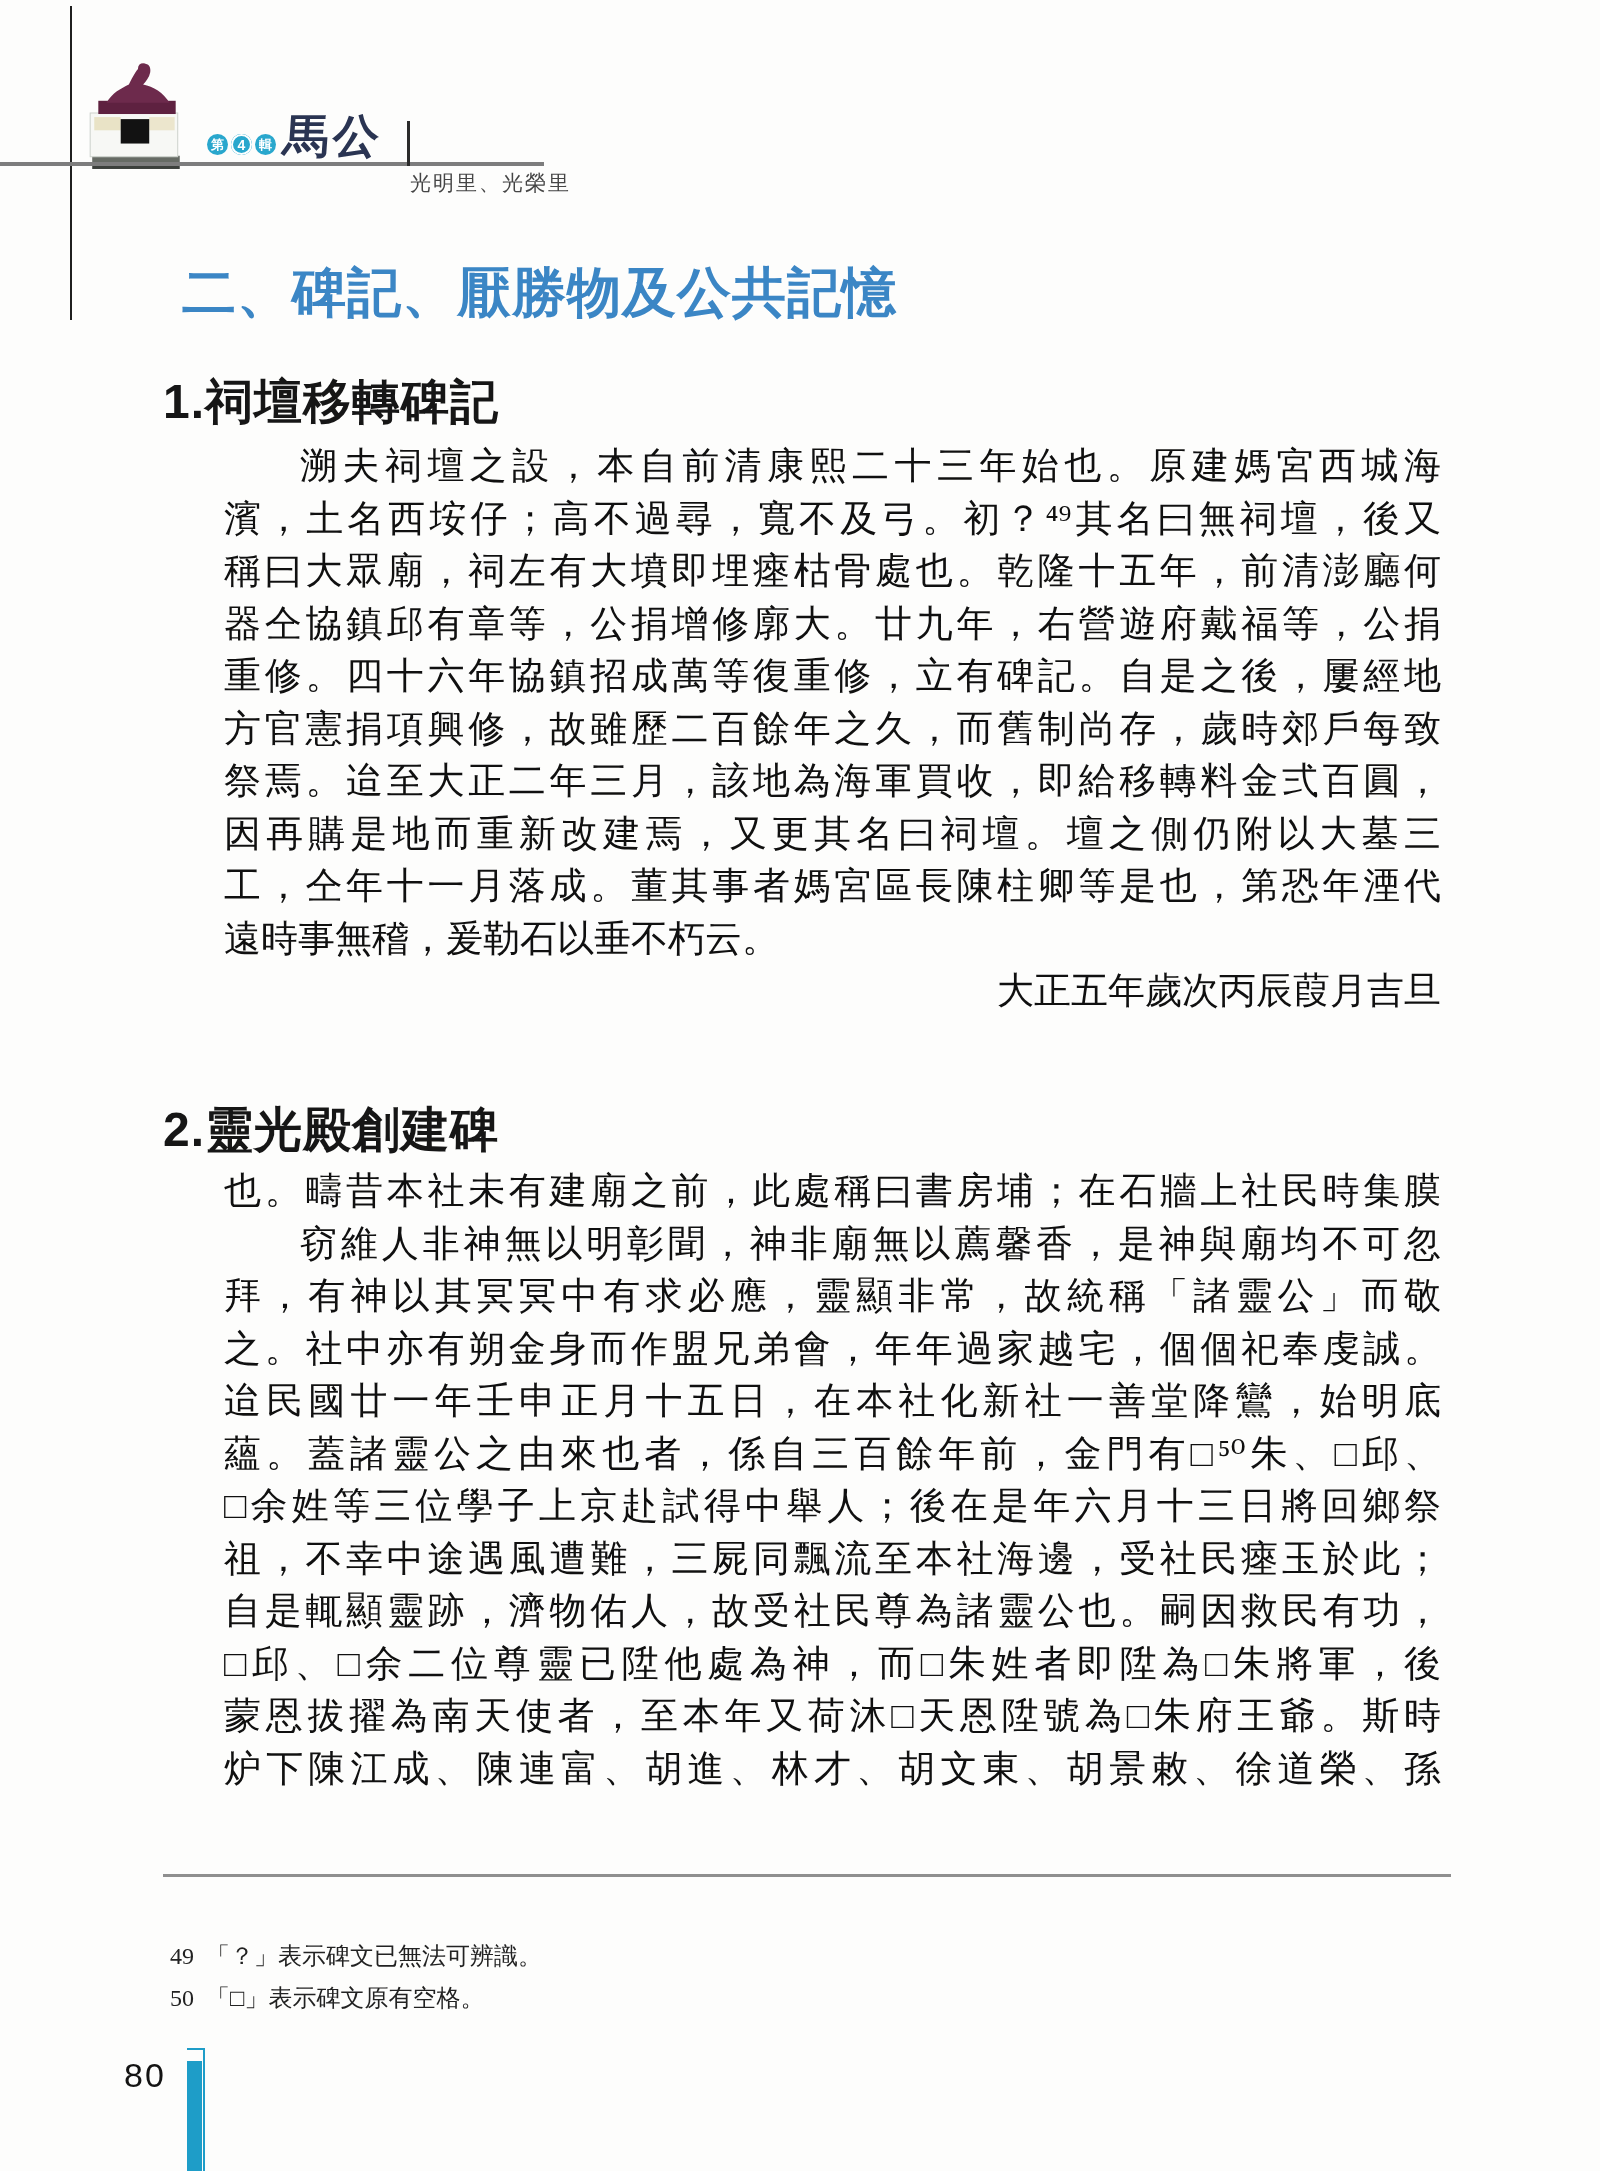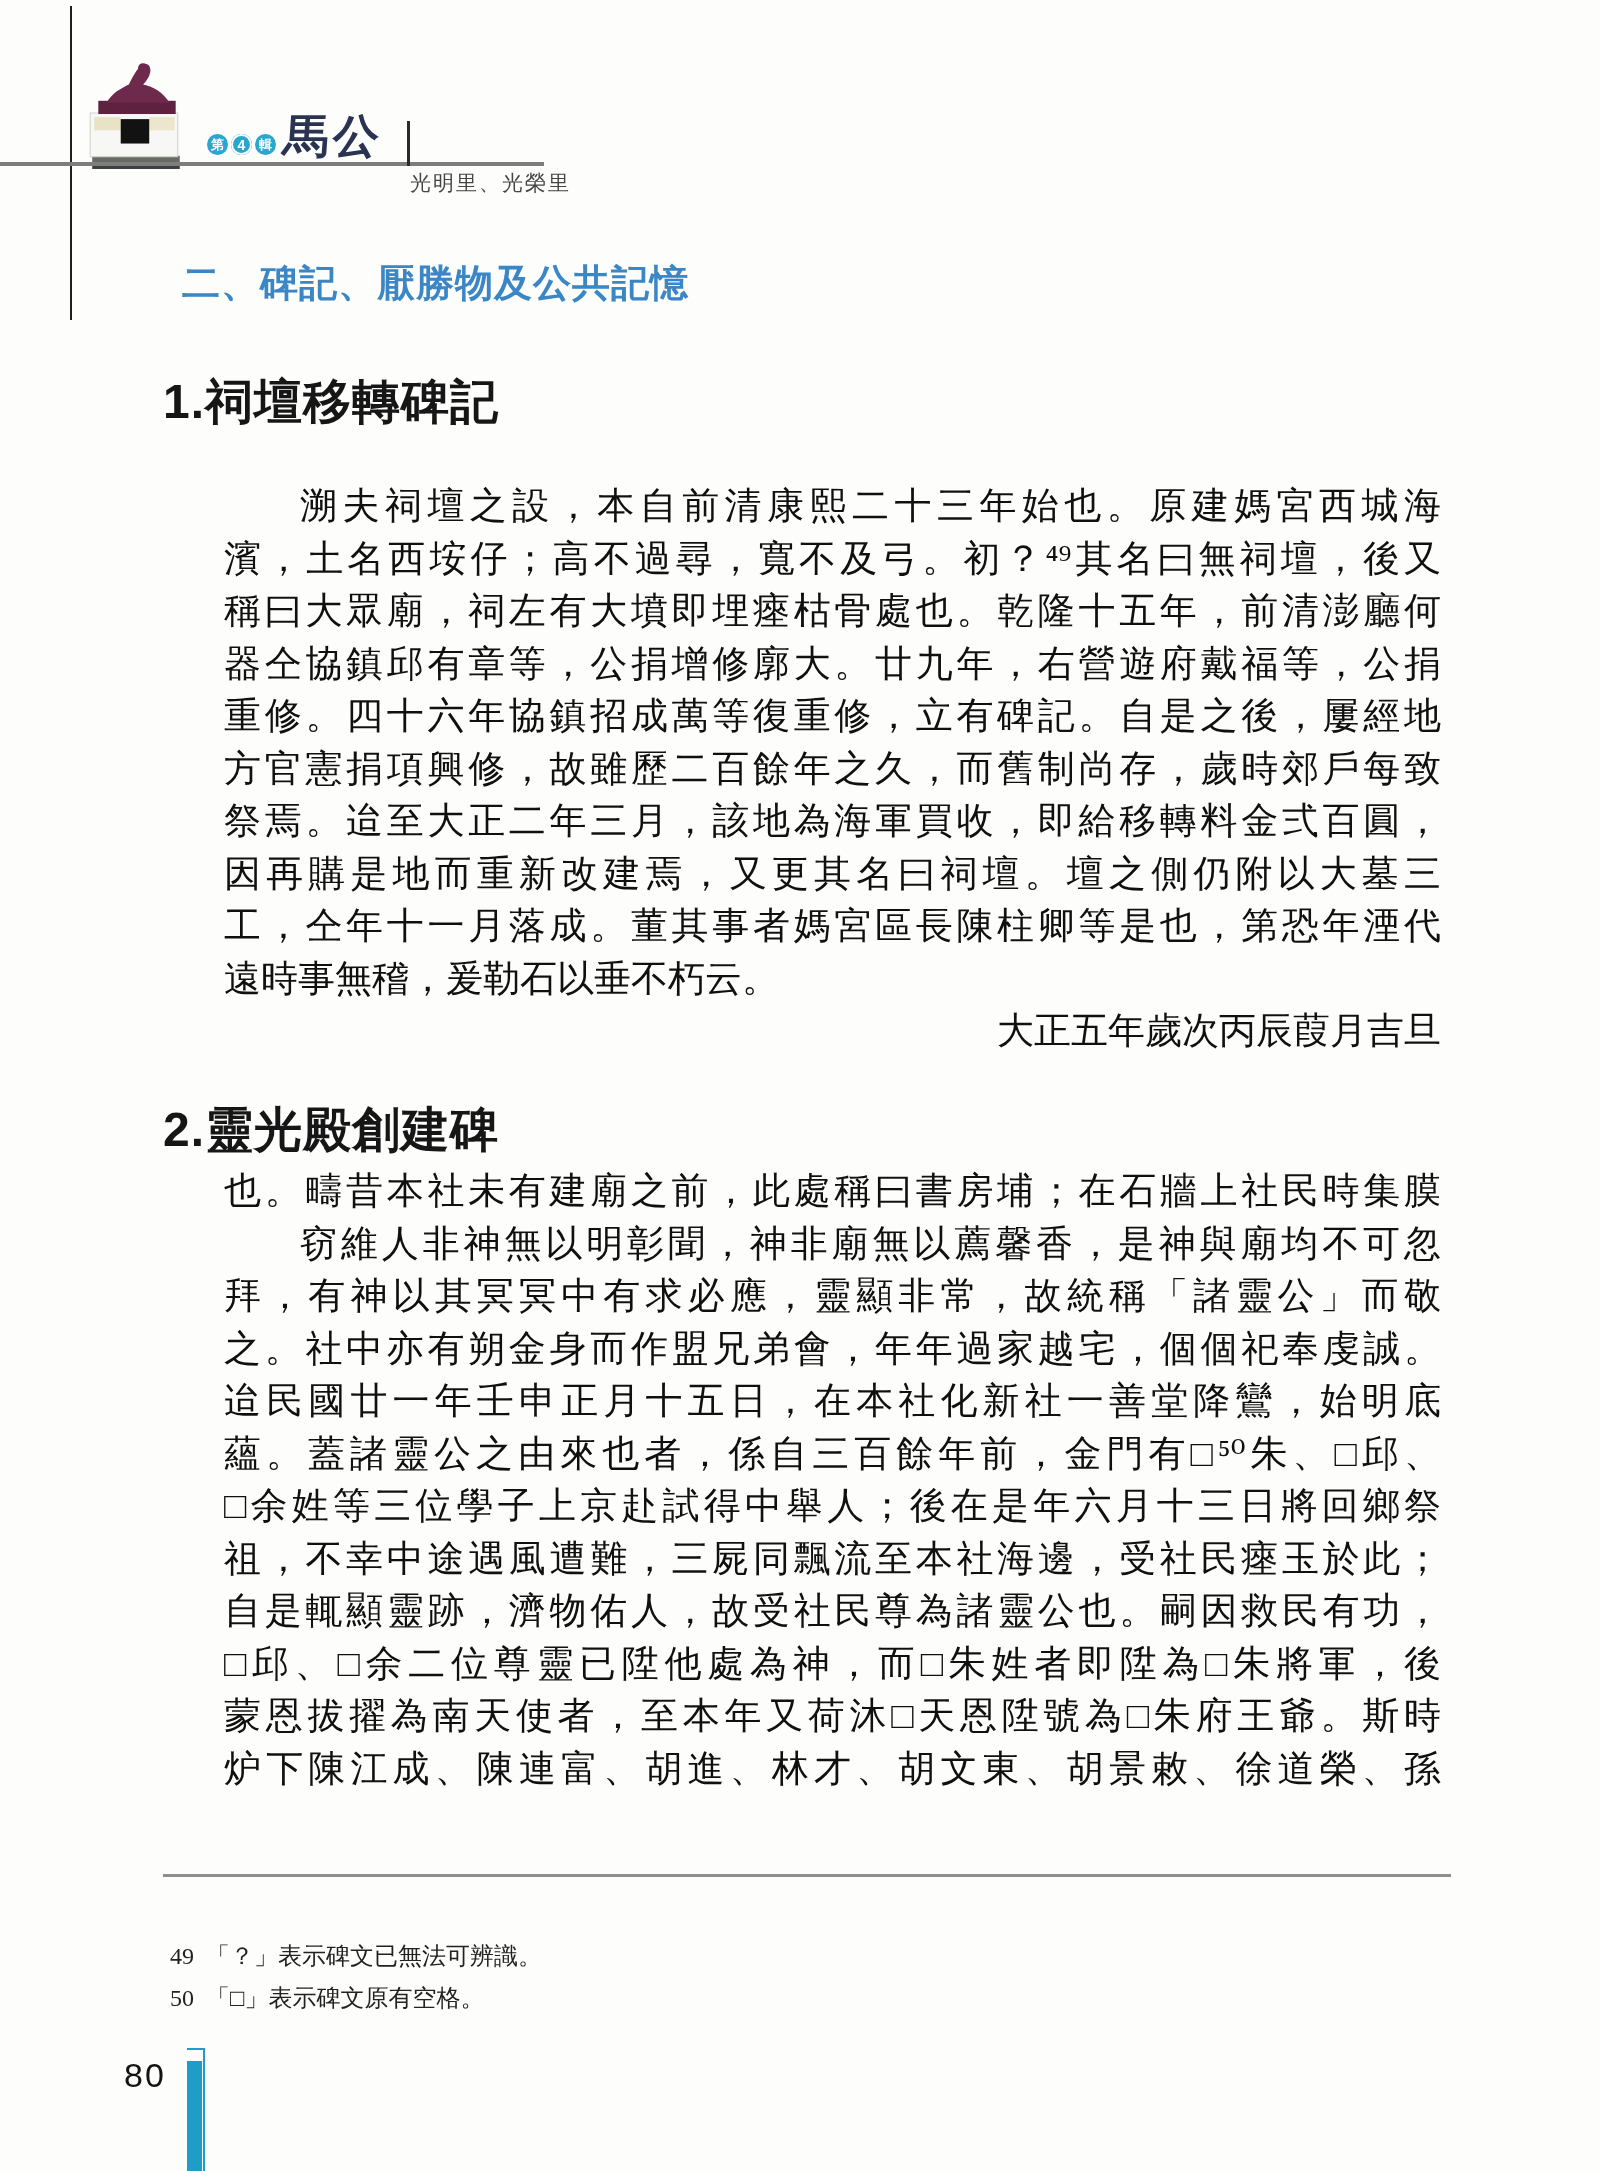--- a/index.html
+++ b/index.html
@@ -21,32 +21,32 @@
   }
   .badge-num{box-shadow:inset 0 0 0 2px #fff,inset 0 0 0 4px #29a7cd;font-size:14px;}
   .brand{
     position:absolute;left:283px;top:114px;font-size:46px;font-weight:900;color:#2a3452;
     letter-spacing:4px;transform:skewX(-4deg);line-height:1;
   }
   .brand-divider{position:absolute;left:407px;top:121px;width:3px;height:45px;background:#2b2b2b;}
   .subtitle{position:absolute;left:410px;top:169px;font-size:21px;color:#454545;letter-spacing:2px;}
   
   .page-title{
-    position:absolute;left:182px;top:262px;margin:0;font-size:38px;font-weight:700;
+    position:absolute;left:182px;top:262px;margin:0;font-size:54px;font-weight:700;
     color:#3b86c5;letter-spacing:1px;line-height:1.15;
   }
   .sec-heading{
     position:absolute;left:163px;margin:0;font-size:48px;font-weight:700;color:#161616;
     font-family:"Liberation Sans",sans-serif;letter-spacing:1px;line-height:1.1;
   }
   #h-sec1{top:376px;}
   #h-sec2{top:1104px;}
   
   .para{position:absolute;left:224px;width:1217px;}
-  #para1{top:440px;margin-top:40px;}
+  #para1{top:440px;}
   #para2{top:1165px;}
   .line{
     box-sizing:border-box;width:100%;height:52.5px;line-height:52.5px;font-size:37px;
     text-align:justify;text-align-last:justify;text-justify:inter-character;
     white-space:nowrap;color:#101010;
   }
   .line.indent{padding-left:76px;}
   .line.short{text-align-last:left;}
   .line.date{text-align:right;text-align-last:right;}
   

